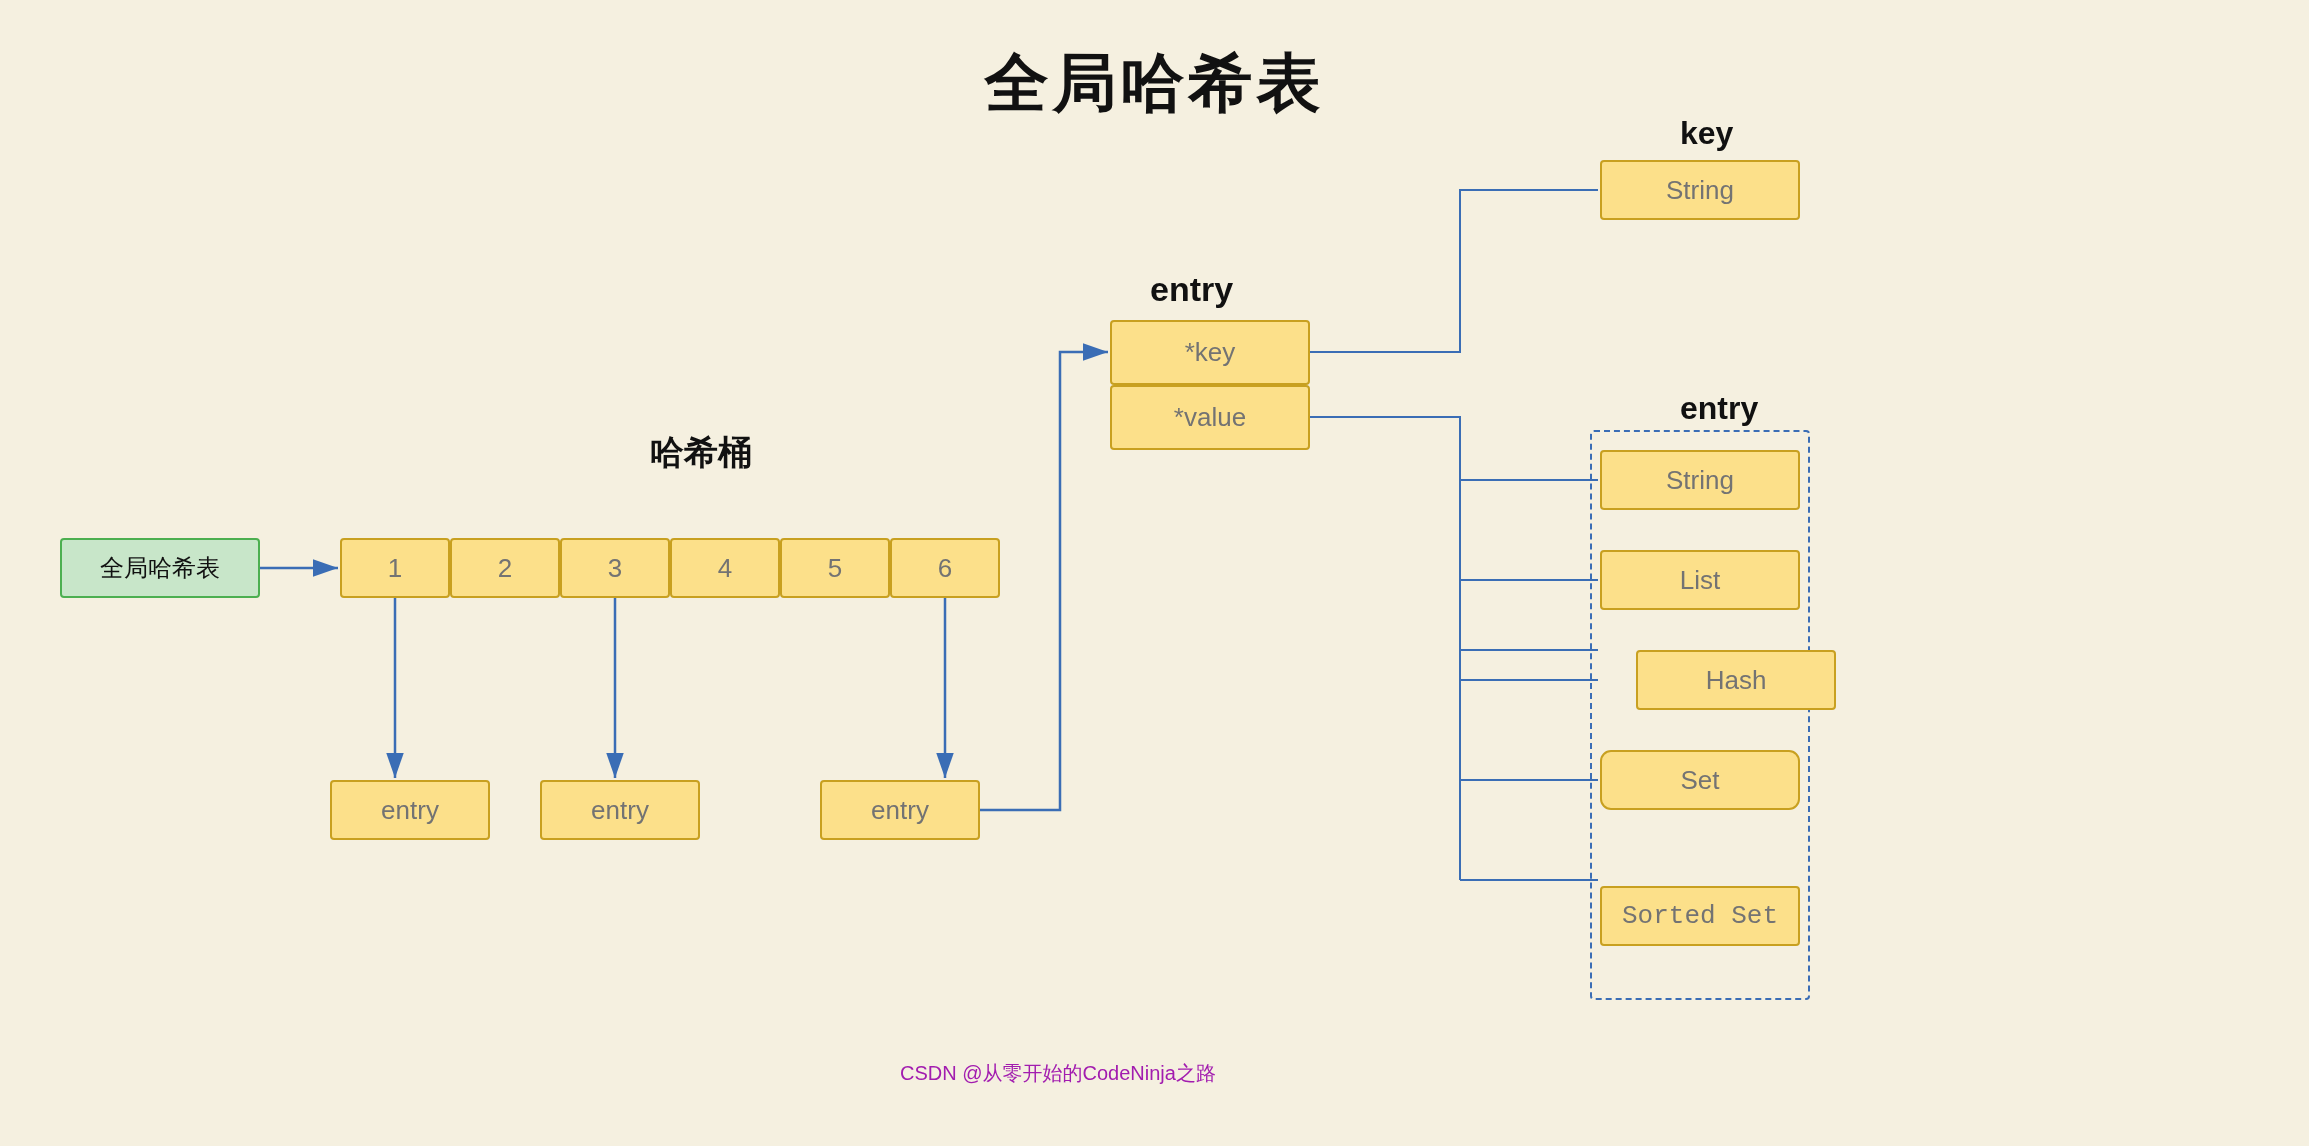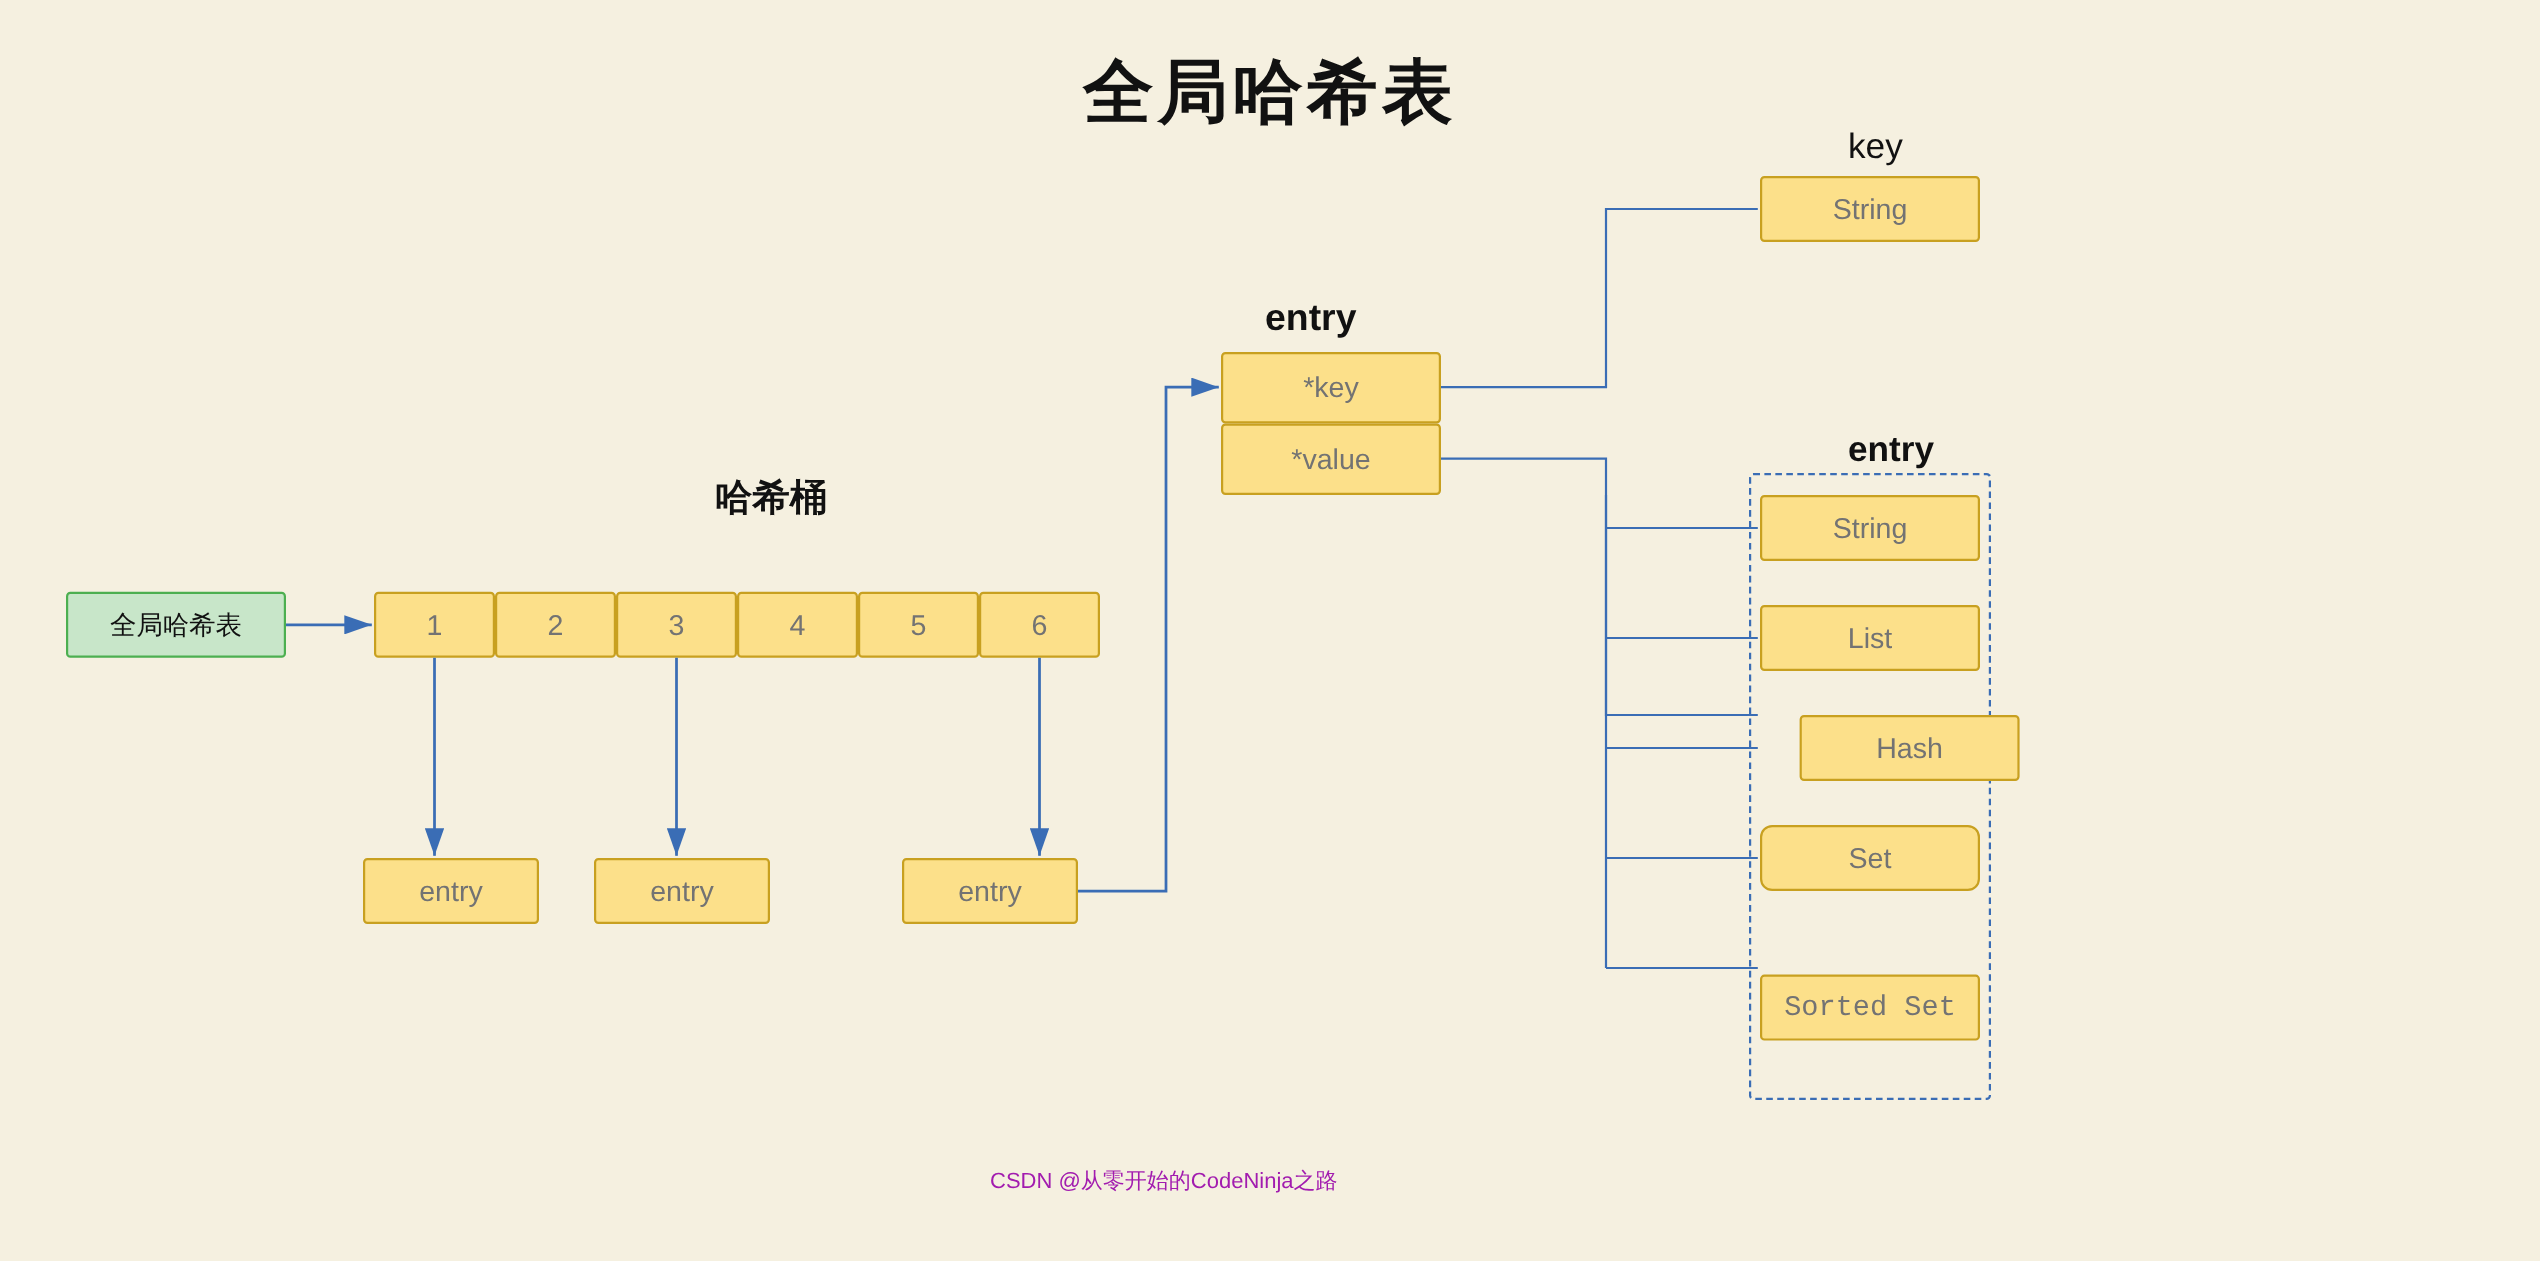--- a/index.html
+++ b/index.html
@@ -101,21 +101,21 @@
 
 <div class="yellow-box" style="left: 330px; top: 780px; width: 160px; height: 60px;">entry</div>
 <div class="yellow-box" style="left: 540px; top: 780px; width: 160px; height: 60px;">entry</div>
 <div class="yellow-box" style="left: 820px; top: 780px; width: 160px; height: 60px;">entry</div>
 
 <div class="label-text" style="left: 1150px; top: 270px; font-size:34px;">entry</div>
 
 <div class="yellow-box" style="left: 1110px; top: 320px; width: 200px; height: 65px;">*key</div>
 <div class="yellow-box" style="left: 1110px; top: 385px; width: 200px; height: 65px;">*value</div>
 
-<div class="label-text" style="left: 1680px; top: 115px; font-size:32px; font-weight:normal;">key</div>
+<div class="label-text" style="left: 1680px; top: 115px; font-size:32px; font-weight:bold;">key</div>
 
 <div class="yellow-box" style="left: 1600px; top: 160px; width: 200px; height: 60px;">String</div>
 
 <div class="label-text" style="left: 1680px; top: 390px; font-size:32px; font-weight:bold;">entry</div>
 
 <div class="dashed-border" style="left: 1590px; top: 430px; width: 220px; height: 570px;">
 </div>
 
 <div class="yellow-box" style="left: 1600px; top: 450px; width: 200px; height: 60px;">String</div>
 <div class="yellow-box" style="left: 1600px; top: 550px; width: 200px; height: 60px;">List</div>

